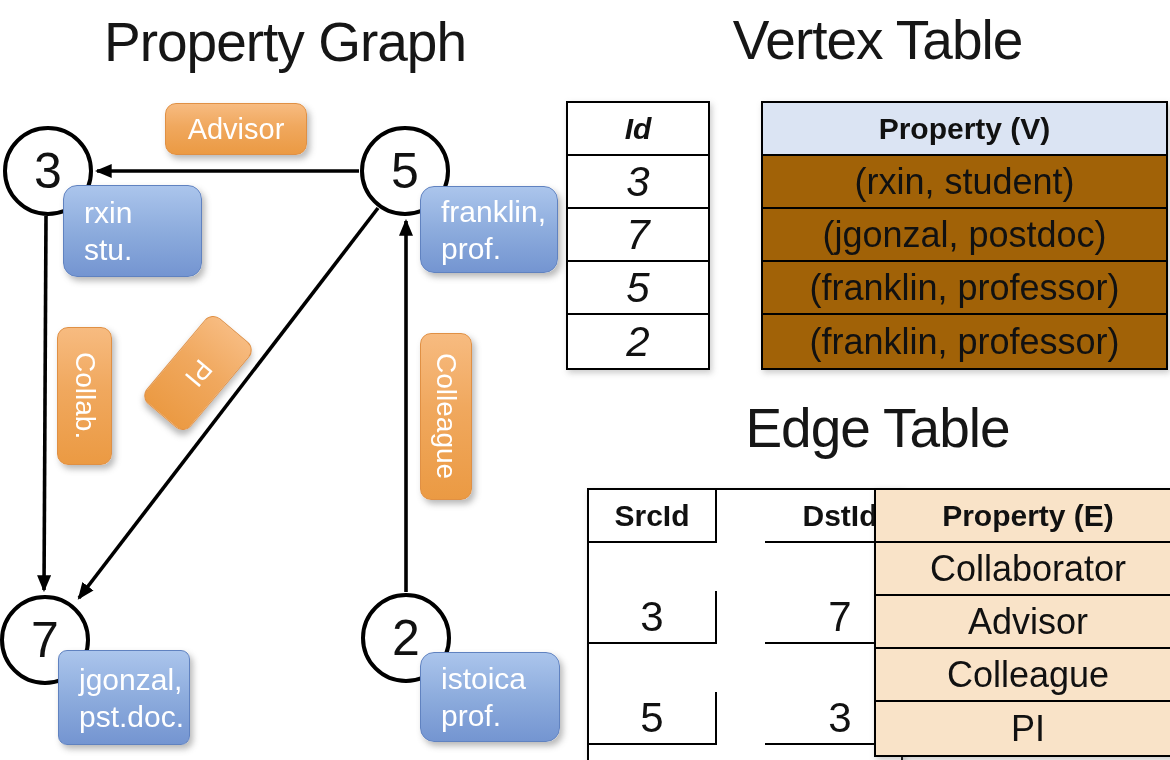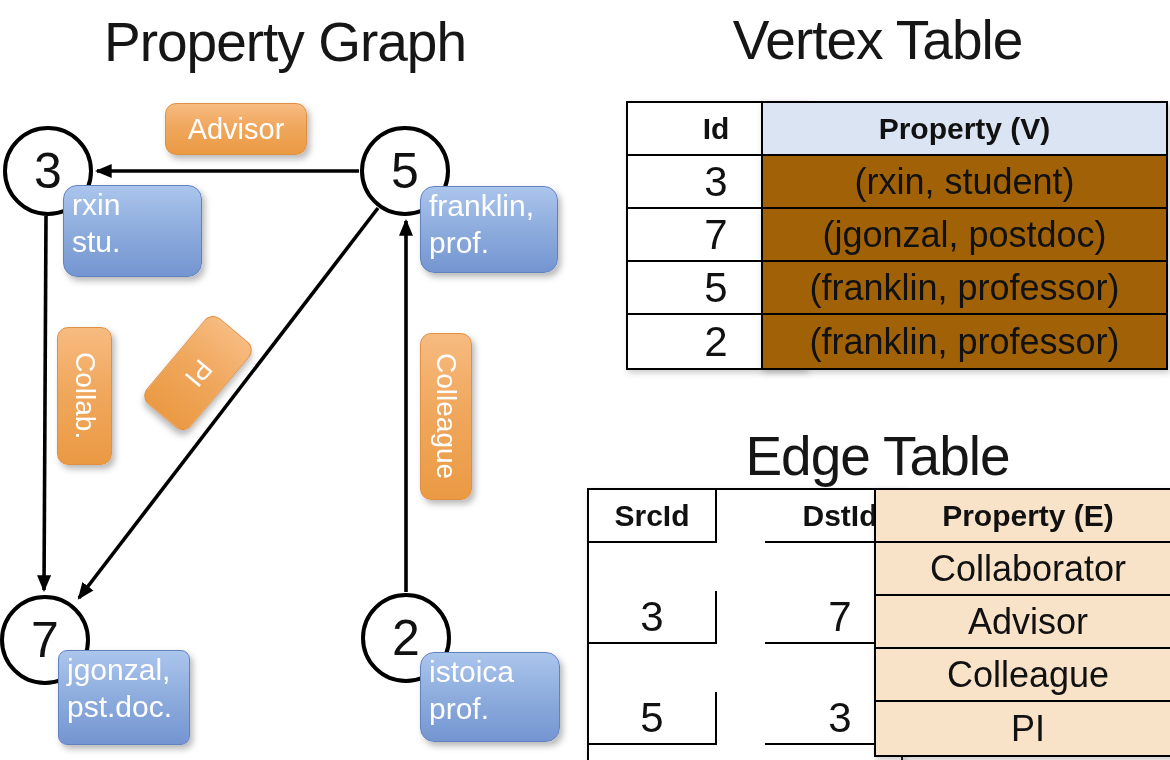--- a/index.html
+++ b/index.html
@@ -6,21 +6,21 @@
   .slide {
     position:relative; width:1170px; height:760px; background:#ffffff;
     font-family:"Liberation Sans", sans-serif; color:#111; overflow:hidden;
   }
   .title {
     position:absolute; text-align:center; font-size:55px; font-weight:400;
     color:#161616; letter-spacing:-1px; white-space:nowrap;
   }
   #pg-title { left:0; top:10px; width:570px; }
   #vt-title { left:587px; top:8px; width:581px;text-align:center; }
-  #et-title { left:587px; top:396px; width:581px;margin-top:28px; }
+  #et-title { left:587px; top:396px; width:581px; }
 
   
   .node {
     position:absolute; width:90px; height:90px; box-sizing:border-box;
     border:4px solid #000; border-radius:50%; background:#fff;
     display:flex; align-items:center; justify-content:center;
     font-size:50px; color:#111;
   }
   #node-3 { left:3px;   top:126px; }
   #node-5 { left:360px; top:126px; }
@@ -40,22 +40,22 @@
   .vert { writing-mode:vertical-rl; text-orientation:mixed; }
   #lbl-advisor   { left:165px; top:103px; width:142px; height:52px; }
   #lbl-collab    { left:57px;  top:327px; width:55px;  height:138px; font-size:28px; }
   #lbl-pi        { left:169px; top:317px; width:58px;  height:112px; transform:rotate(40deg); font-size:27px; }
   #lbl-colleague { left:420px; top:333px; width:52px;  height:167px; font-size:28px; }
 
   .bbox {
     position:absolute; box-sizing:border-box; border-radius:14px;
     background:linear-gradient(180deg,#abc5ec 0%,#8dacdd 50%,#7495d1 100%);
     border:1px solid #6082c0; color:#fff;
-    display:flex; flex-direction:column; 
-    padding-left:8px; font-size:30px; line-height:37px;
+    display:flex; flex-direction:column; justify-content:center;
+    padding-left:20px; font-size:30px; line-height:37px;
     box-shadow:3px 4px 6px rgba(100,100,100,.45);
   }
   #prop-3 { left:63px;  top:185px; width:139px; height:92px; }
   #prop-5 { left:420px; top:186px; width:138px; height:87px; }
   #prop-7 { left:58px;  top:650px; width:132px; height:95px;border-radius:9px; }
   #prop-2 { left:420px; top:652px; width:140px; height:90px; }
 
   
   .tbl {
     position:absolute; box-sizing:border-box; border:2px solid #000;
@@ -63,21 +63,21 @@
   }
   .cell {
     box-sizing:border-box; height:53px; display:flex;
     align-items:center; justify-content:center;
     border-bottom:2px solid #000; font-size:42px; color:#111;
   }
   .cell:last-child { border-bottom:none; }
   .cell.head { font-weight:bold; font-size:30px; }
   .cell.prop { font-size:36px; }
 
-  #vt-id   { left:626px; top:101px; width:180px; }
+  #vt-id   { left:566px; top:101px; width:144px;font-style:italic; }
   #vt-prop { left:761px; top:101px; width:407px; background:#dbe4f3; }
   #vt-prop .cell { background:#a16207; }
   #vt-prop .cell.head, #vt-id .cell.head { background:inherit; }
 
   #et-ids  { left:587px; top:488px; width:316px; display:grid; grid-template-columns:128px 150px;gap:48px; }
   #et-ids .cell:nth-child(odd) { border-right:2px solid #000; }
   #et-ids .cell:nth-last-child(-n+2) { border-bottom:none; }
   #et-prop { left:874px; top:488px; width:308px; background:#f9e3c8; }
   #et-prop .cell { background:#f9e3c8; }
 </style>

